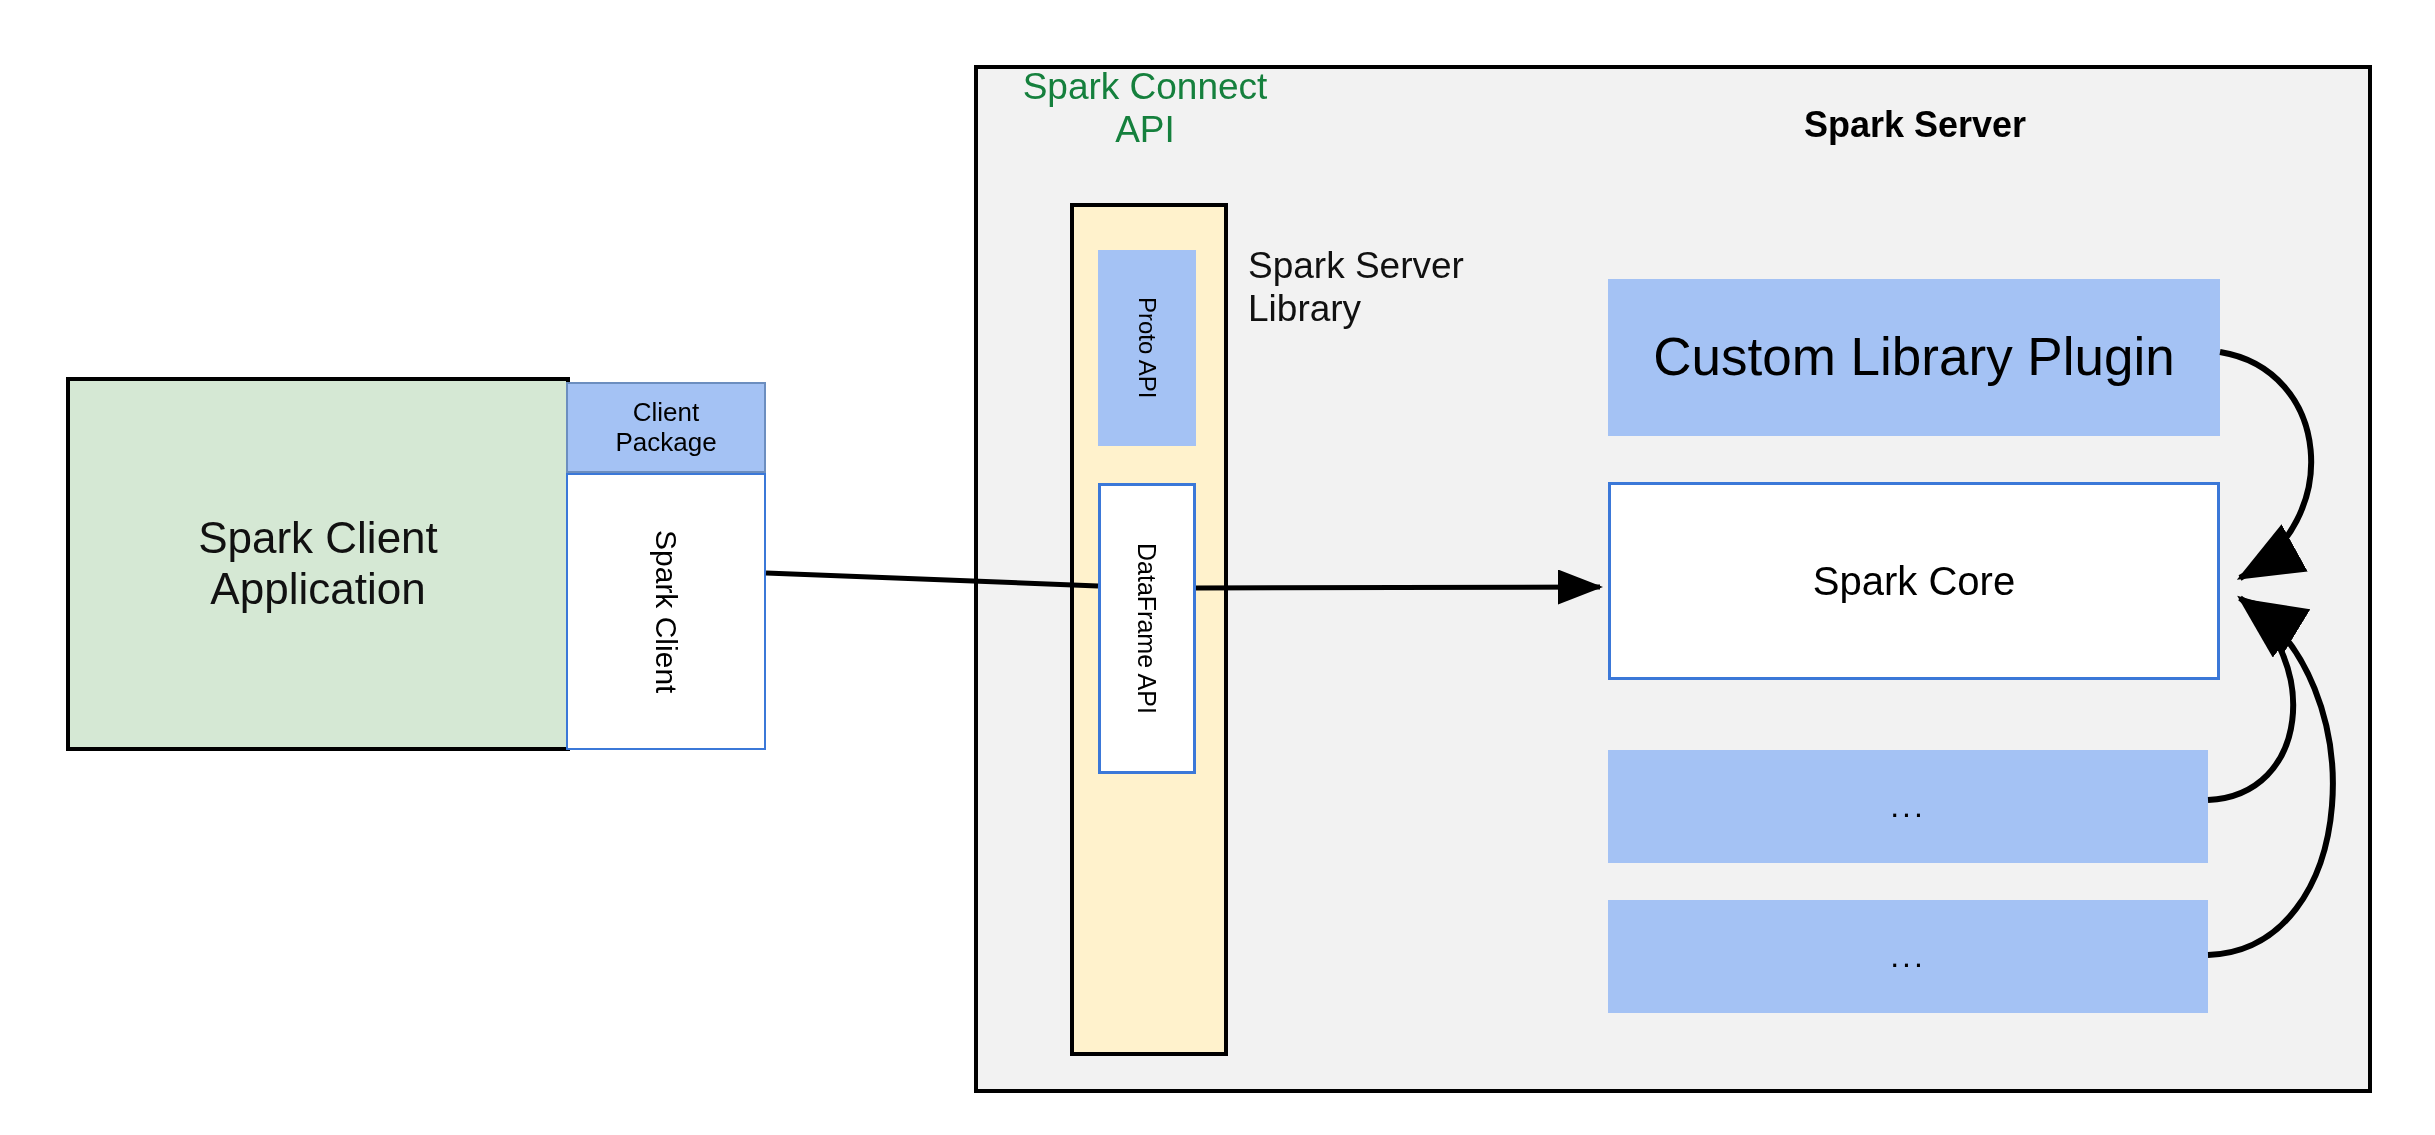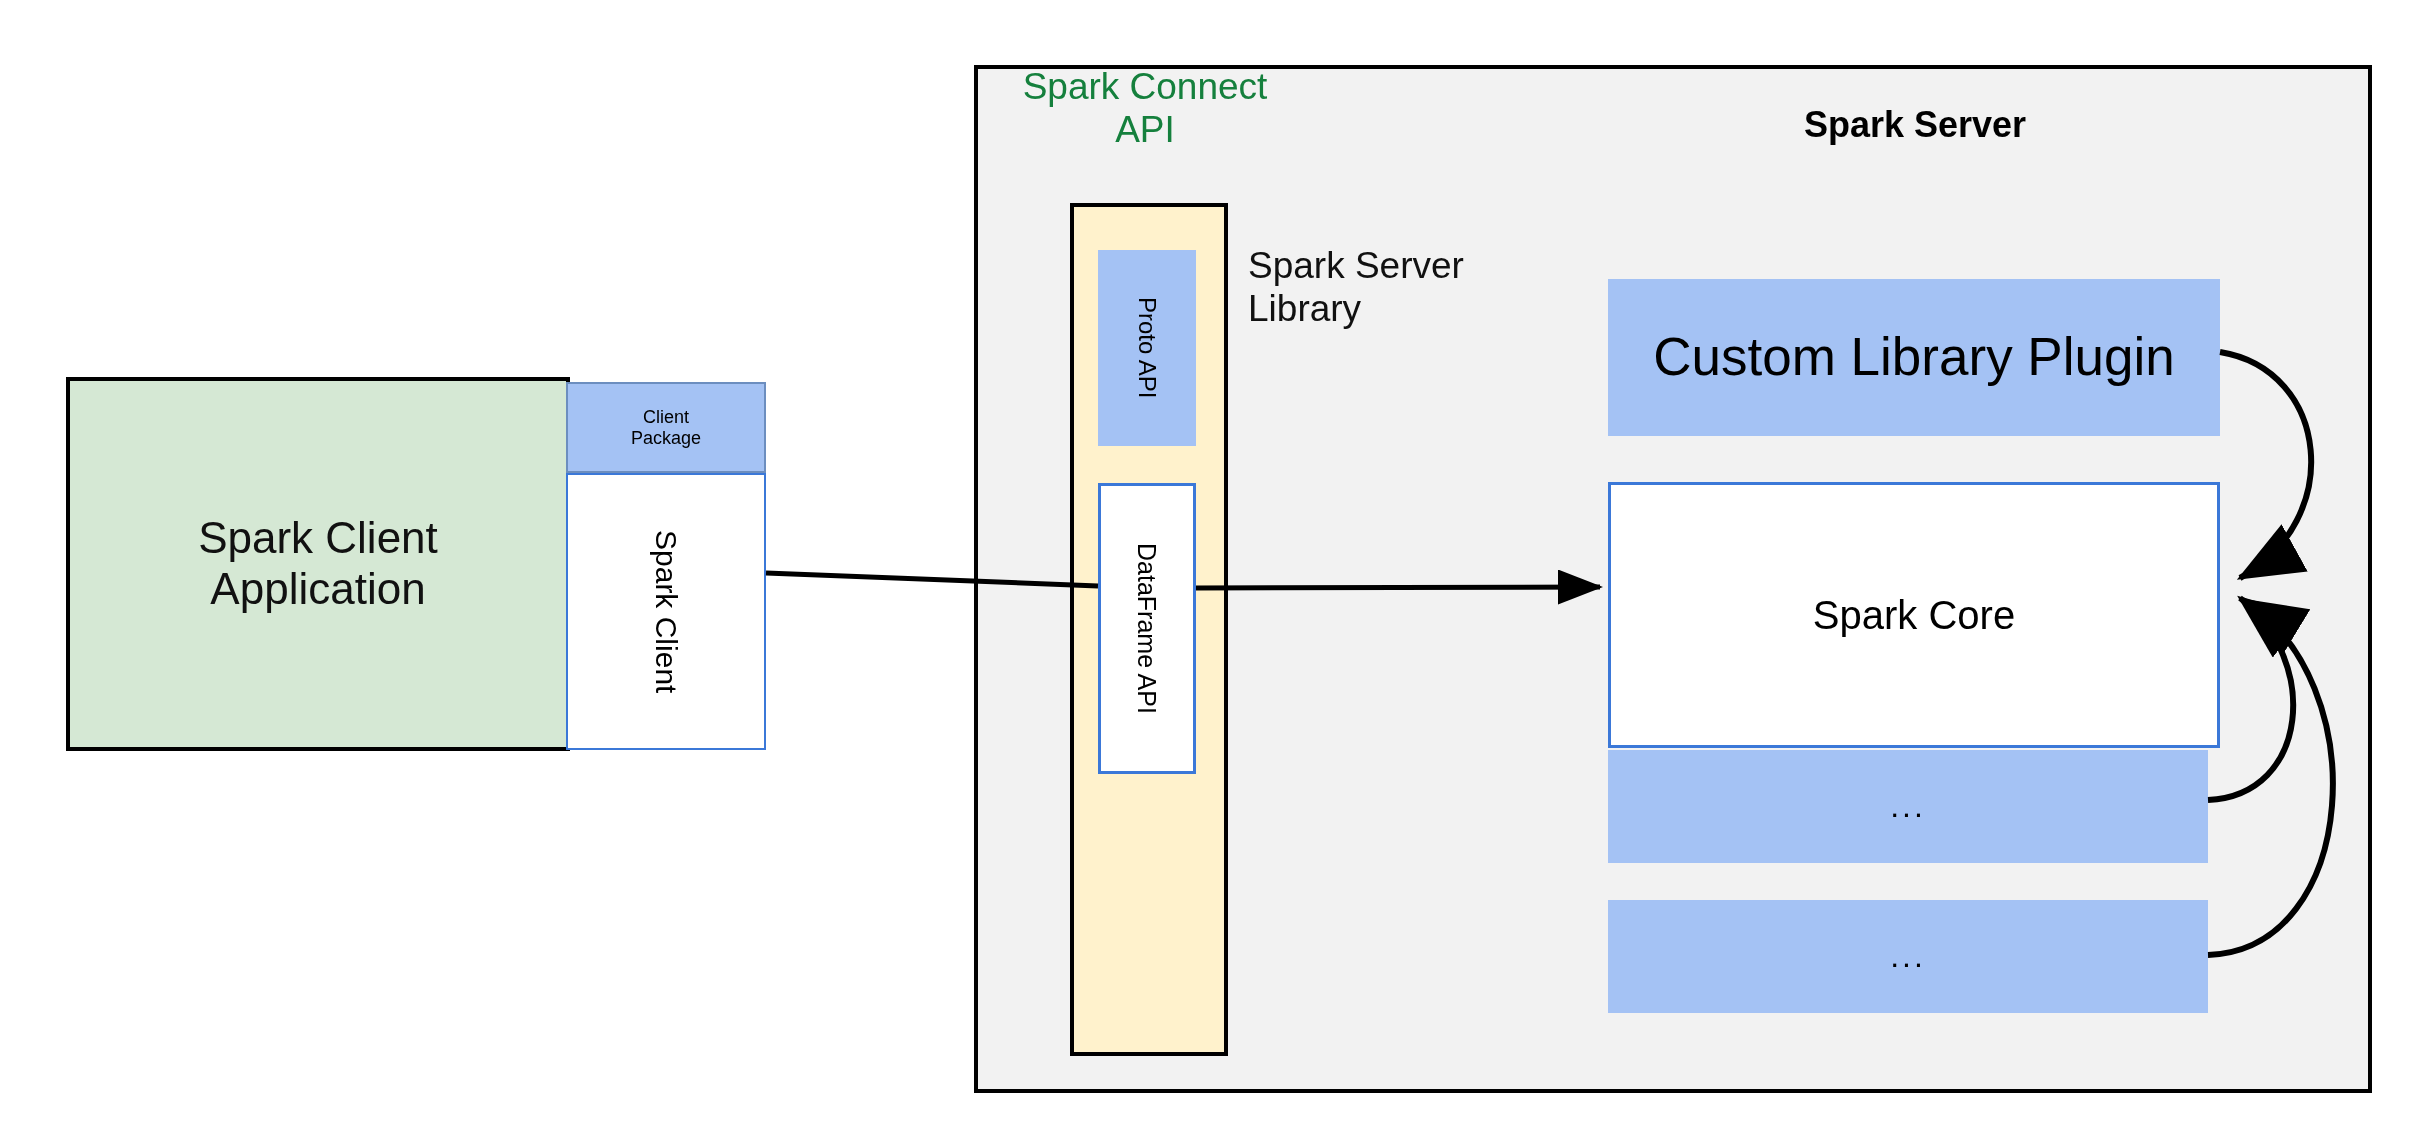--- a/index.html
+++ b/index.html
@@ -49,21 +49,21 @@
   }
 
   
   #client-package {
     left: 566px;
     top: 382px;
     width: 200px;
     height: 91px;
     background: #a4c2f4;
     border: 2px solid #6c8ebf;
-    font-size: 18px;
+    font-size: 26px;
     z-index: 4;
   }
   #client-package .label-2line {
     white-space: pre-line;
   }
 
   
   #spark-client {
     left: 566px;
     top: 473px;
@@ -174,21 +174,21 @@
     background: #a4c2f4;
     border: none;
     font-size: 53px;
     z-index: 4;
   }
 
   #spark-core {
     left: 1608px;
     top: 482px;
     width: 612px;
-    height: 266px;
+    height: 198px;
     background: #ffffff;
     border: 3px solid #3b78d8;
     font-size: 40px;
     z-index: 4;
   }
 
   #ellipsis-box-1 {
     left: 1608px;
     top: 750px;
     width: 600px;

